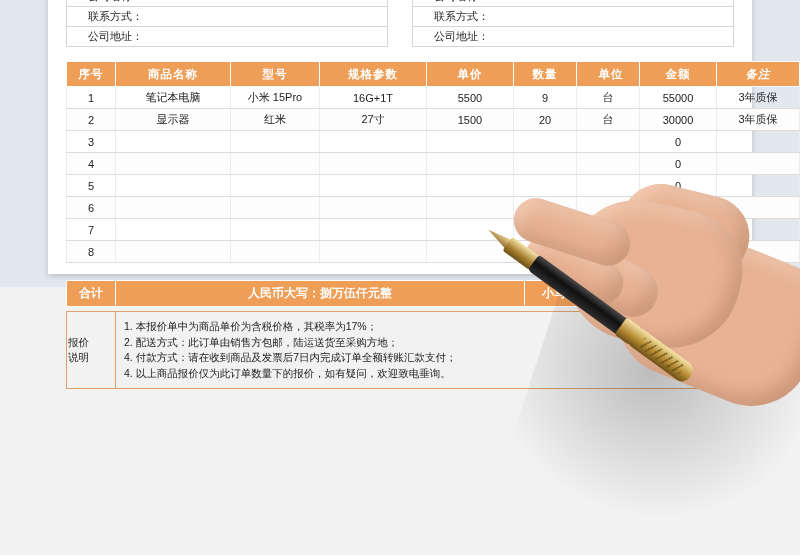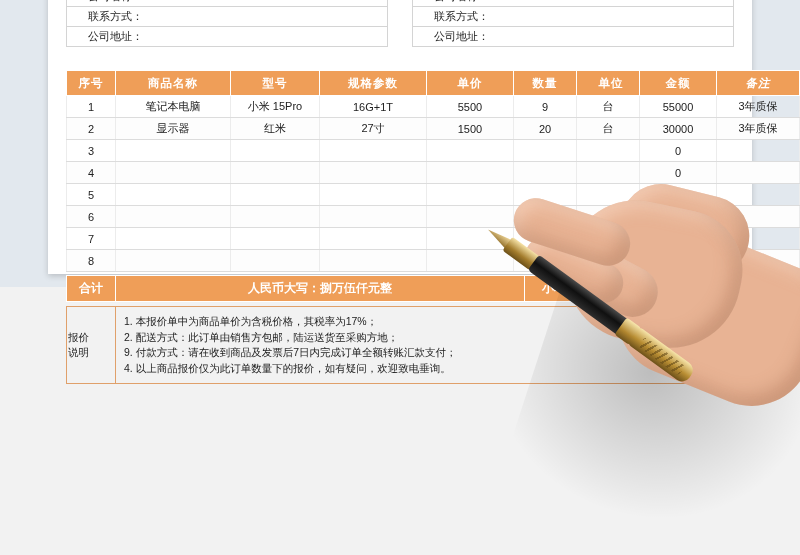--- a/index.html
+++ b/index.html
@@ -81,21 +81,21 @@
   .info-gap {
     border: none !important;
     width: 16px;
   }
 
   
   .goods-table {
     border-collapse: collapse;
     width: 668px;
     table-layout: fixed;
-    margin-top: 23px;
+    margin-top: 14px;
   }
   .goods-table th {
     background: #ef9e58;
     color: #ffffff;
     font-size: 11.5px;
     font-weight: bold;
     height: 22px;
     border: 1px solid #ffffff;
     letter-spacing: 1px;
   }
@@ -119,21 +119,21 @@
   .col-qty    { width: 60px; }
   .col-unit   { width: 54px; padding-left: 7px; }
   .col-amount { width: 74px; text-align: center; }
   .col-note   { width: 80px; font-style: italic; }
 
   
   .total-table {
     border-collapse: collapse;
     width: 668px;
     table-layout: fixed;
-    margin-top: 3px;
+    margin-top: 17px;
   }
   .total-table td {
     background: #ef9e58;
     color: #ffffff;
     height: 23px;
     font-size: 12px;
     font-weight: bold;
     border: 1px solid #ffffff;
     text-align: center;
   }
@@ -433,21 +433,21 @@
       <table class="remark-table">
         <tbody>
             <tr>
           <td class="remark-label">
             <div>报价</div>
             <div>说明</div>
           </td>
           <td class="remark-body">
             <div>1. 本报价单中为商品单价为含税价格，其税率为17%；</div>
             <div>2. 配送方式：此订单由销售方包邮，陆运送货至采购方地；</div>
-            <div>9. 付款方式：请在收到商品及发票后7日内完成订单全额转账汇款支付；</div>
+            <div>4. 付款方式：请在收到商品及发票后7日内完成订单全额转账汇款支付；</div>
             <div>4. 以上商品报价仅为此订单数量下的报价，如有疑问，欢迎致电垂询。</div>
           </td>
         </tr>
       </tbody>
         </table>
 
     </div>
   </div>
 
   <div id="hand-layer">

